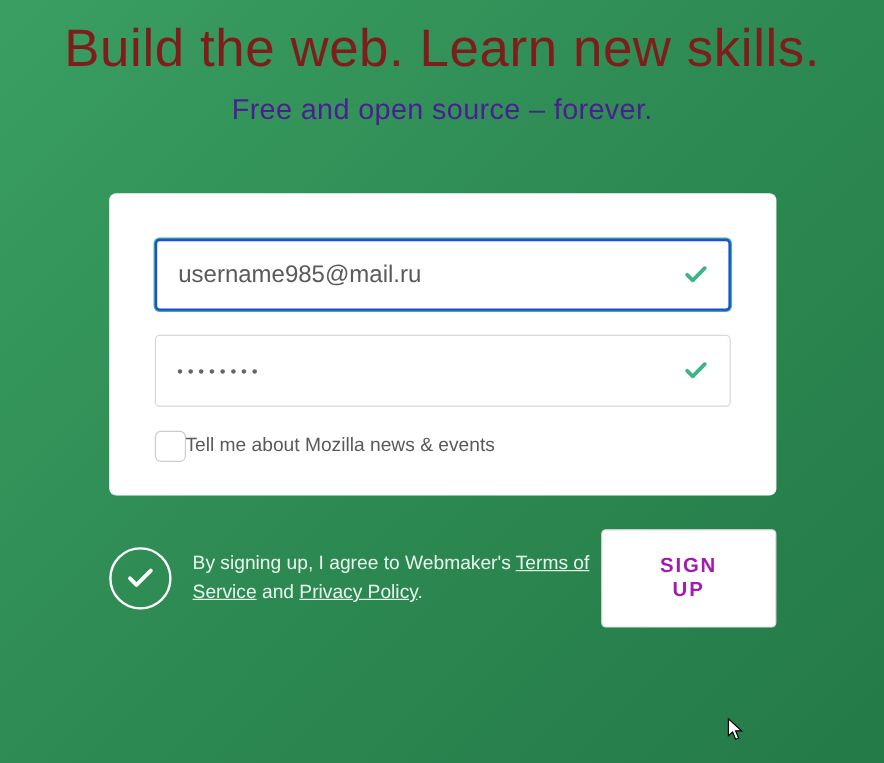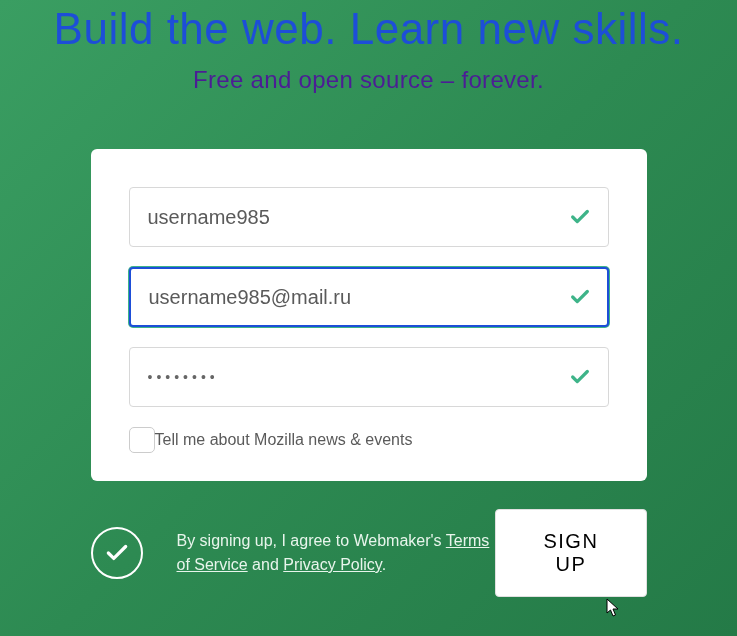--- a/index.html
+++ b/index.html
@@ -9,25 +9,25 @@
     }
     body {
       font-family: 'Segoe UI', Tahoma, Geneva, Verdana, sans-serif;
       background: linear-gradient(135deg, #3a9e62 0%, #2d8a52 50%, #247a47 100%);
       width: 737px;
       height: 636px;
       overflow: hidden;
       position: relative;
     }
     .hero-title {
-      color: #1d4ed8;
+      color: #7f1d1d;
       font-size: 44px;
       font-weight: 300;
       text-align: center;
-      margin-top: 4px;
+      margin-top: 16px;
       letter-spacing: 0.5px;
     }
     .hero-subtitle {
       color: #4c1d95;
       font-size: 24px;
       font-weight: 300;
       text-align: center;
       margin-top: 12px;
       letter-spacing: 0.3px;
     }
@@ -93,21 +93,21 @@
     .footer-row {
       width: 556px;
       margin: 28px auto 0;
       display: flex;
       align-items: center;
       justify-content: space-between;
     }
     .agree-section {
       display: flex;
       align-items: center;
-      gap: 34px;
+      gap: 18px;
     }
     .agree-circle {
       width: 52px;
       height: 52px;
       border: 2px solid #ffffff;
       border-radius: 50%;
       display: flex;
       align-items: center;
       justify-content: center;
       flex-shrink: 0;
@@ -125,49 +125,43 @@
     }
     .agree-text a {
       color: #e8f5ec;
       text-decoration: underline;
     }
     .signup-button {
       background: #ffffff;
       border: 1px solid #e0e0e0;
       border-radius: 4px;
       padding: 20px 44px;
-      font-size: 20px;
-      font-weight: 400;
-      color: #000000;
+      font-size: 17px;
+      font-weight: 700;
+      color: #a21caf;
       letter-spacing: 1.5px;
       cursor: pointer;
       font-family: inherit;
     }
     .cursor {
       position: absolute;
       bottom: 18px;
       right: 115px;
       width: 16px;
       height: 20px;
     }
   </style>
 </head>
 <body>
 
 <h1 class="hero-title">Build the web. Learn new skills.</h1>
 <p class="hero-subtitle">Free and open source – forever.</p>
 
 <div class="form-card">
 
-  <div class="input-wrapper">
-    <input type="text" class="text-input" value="username985" style="">
-    <svg class="check-icon" viewBox="0 0 24 24" fill="none" stroke="currentColor" stroke-width="3.5" stroke-linecap="round" stroke-linejoin="round">
-      <polyline points="20 6 9 17 4 12"></polyline>
-    </svg>
-  </div>
 
   <div class="input-wrapper">
     <input type="text" class="text-input focused" value="username985@mail.ru" style="">
     <svg class="check-icon" viewBox="0 0 24 24" fill="none" stroke="currentColor" stroke-width="3.5" stroke-linecap="round" stroke-linejoin="round">
       <polyline points="20 6 9 17 4 12"></polyline>
     </svg>
   </div>
 
   <div class="input-wrapper">
     <input type="text" class="text-input password" value="••••••••" style="">

